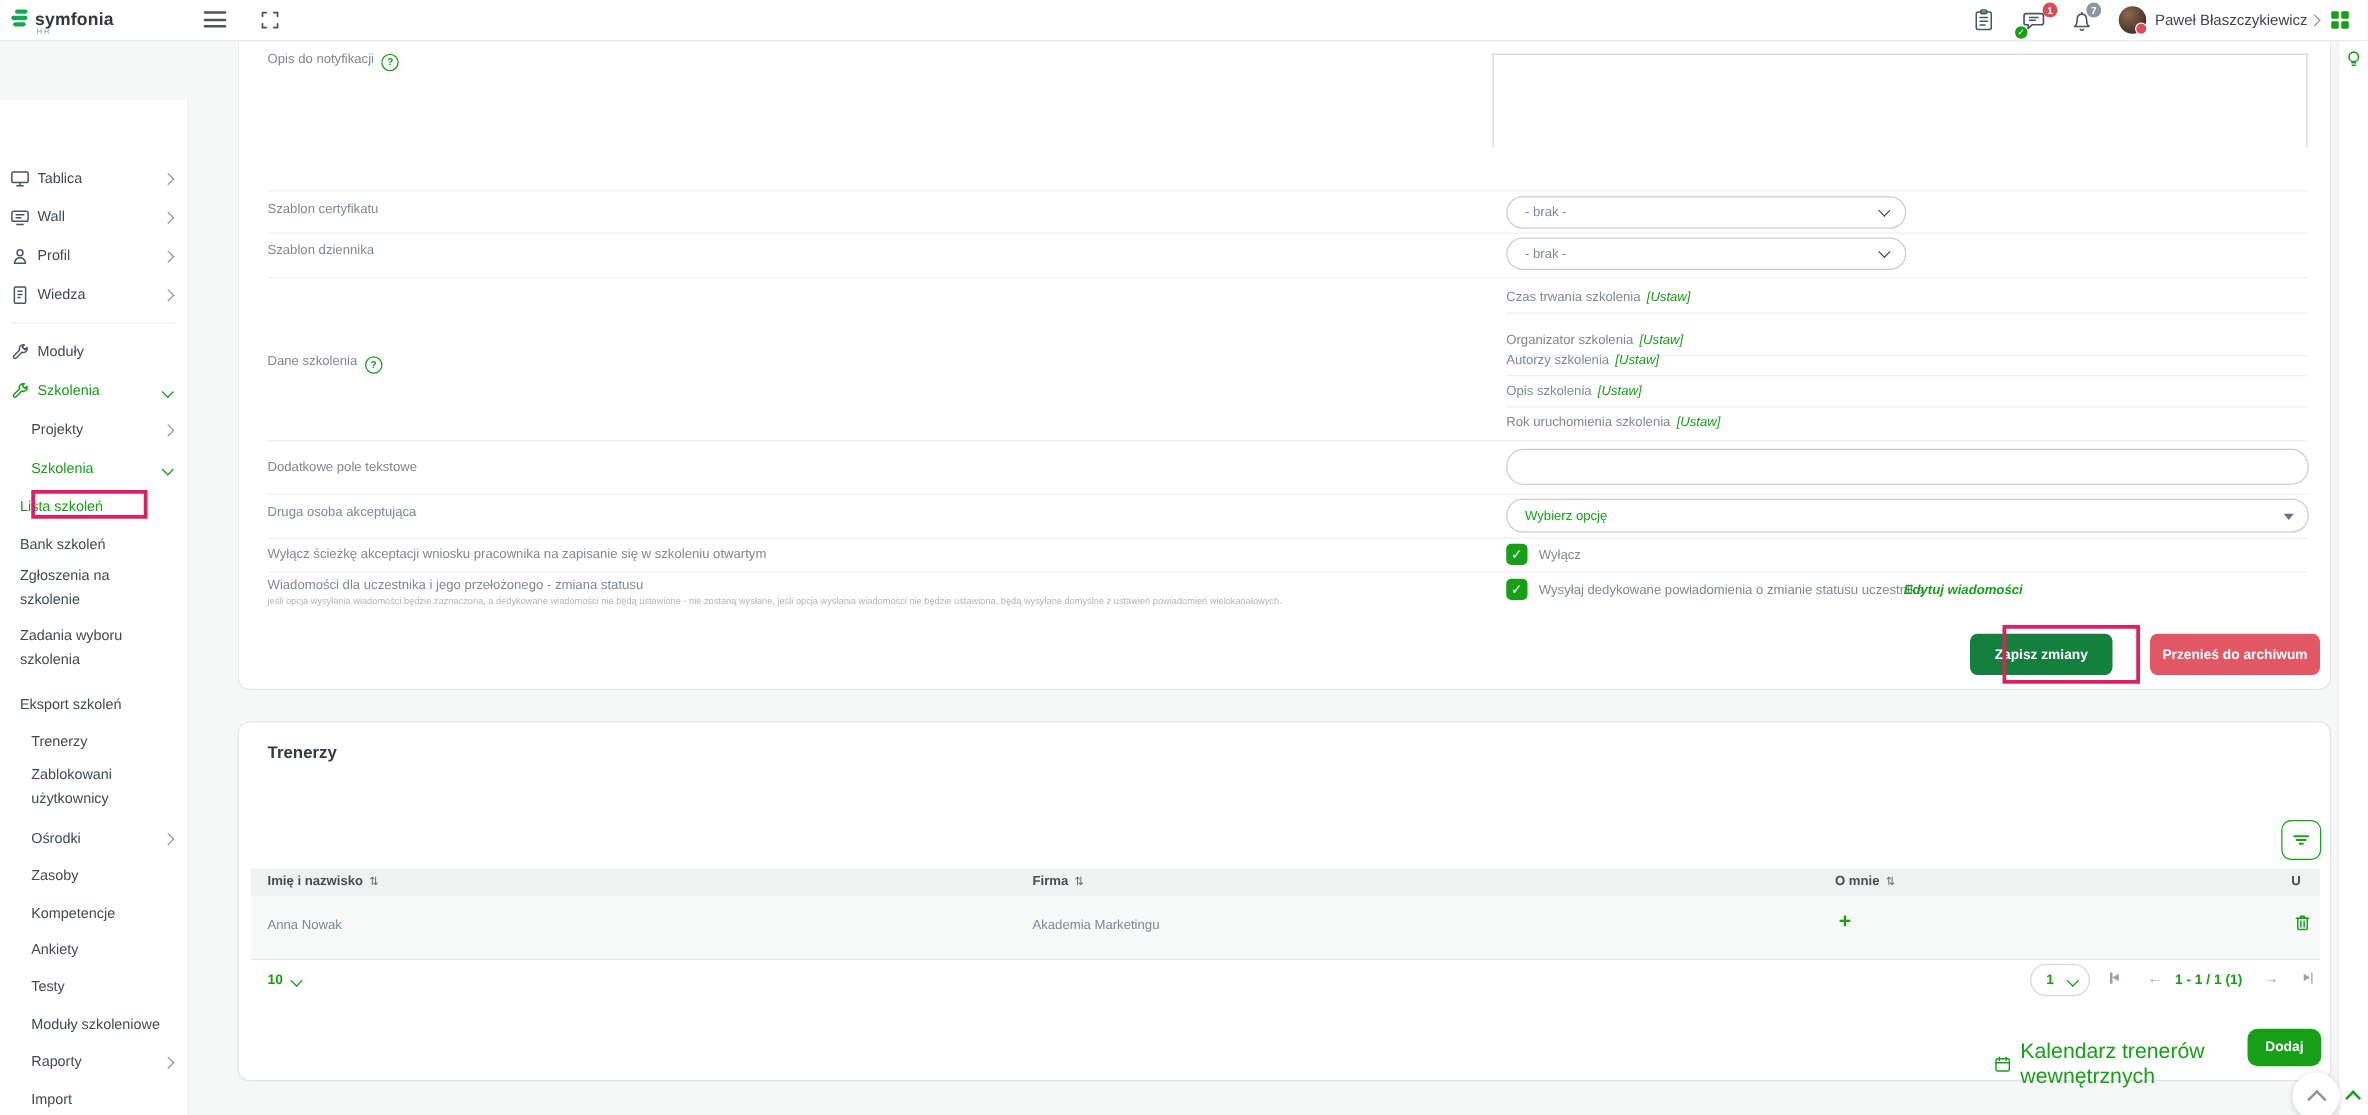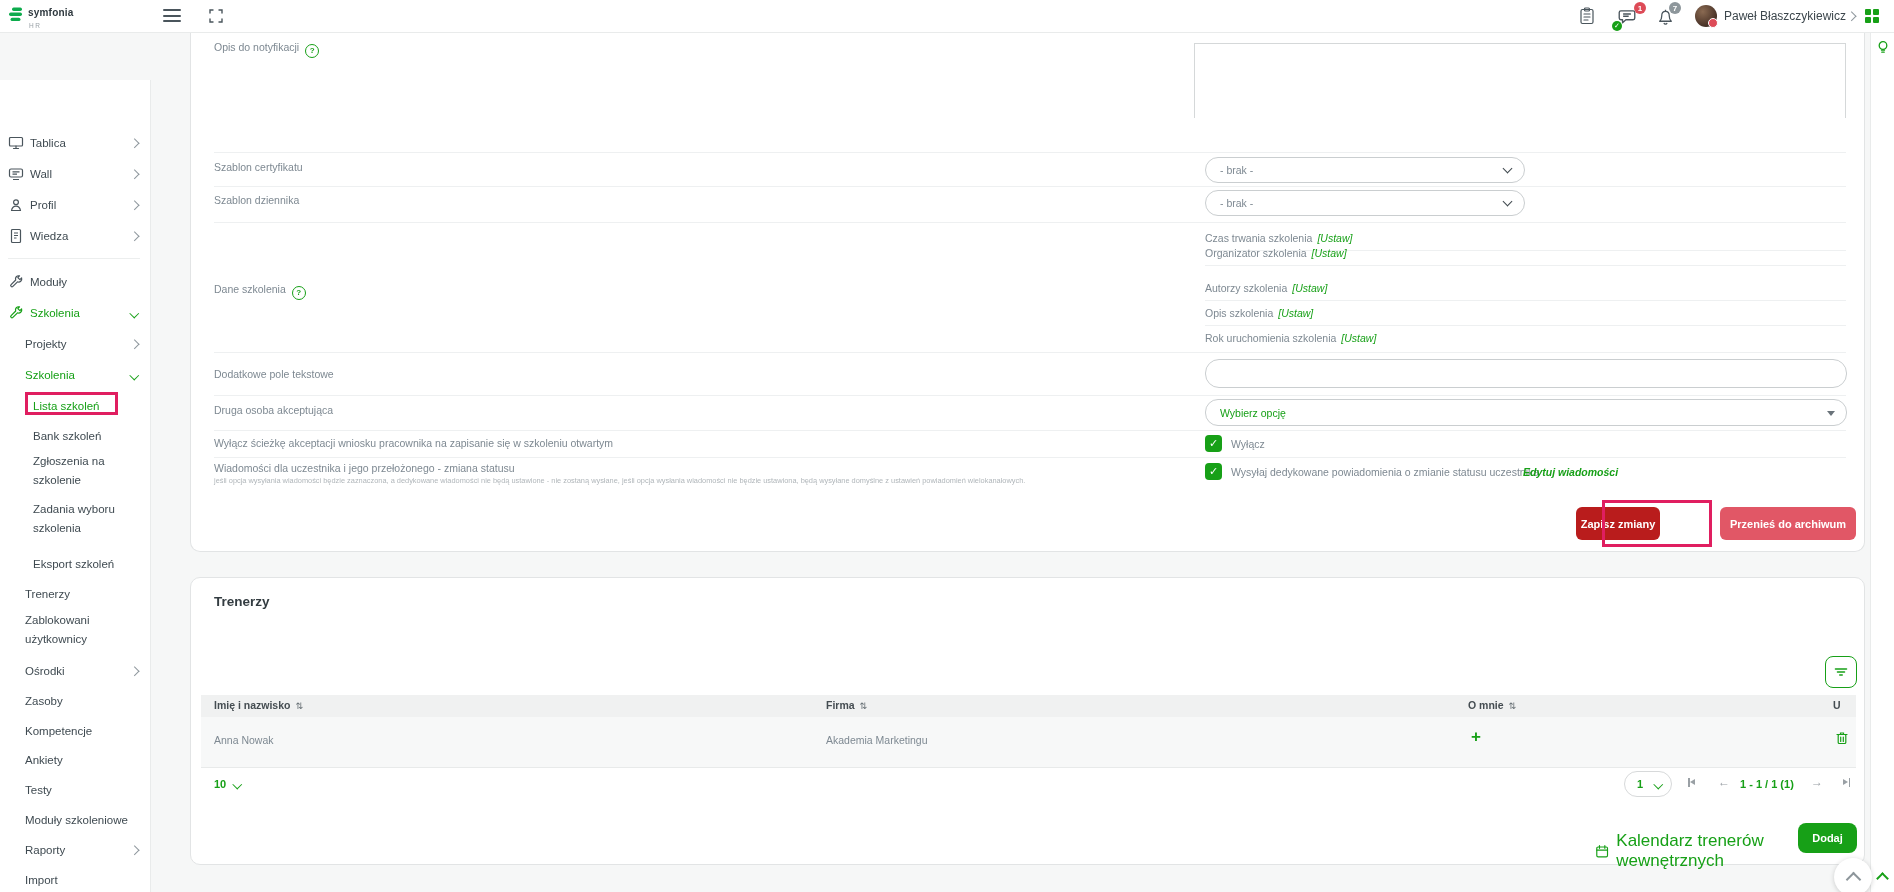--- a/index.html
+++ b/index.html
@@ -1,30 +1,30 @@
 <!DOCTYPE html>
 <html><head>
 <meta charset="utf-8">
 <style>
   html,body{margin:0;padding:0;width:1894px;height:892px;overflow:hidden;background:#f6f7f7;
     font-family:"Liberation Sans","DejaVu Sans",sans-serif;}
   .ab{position:absolute;}
   
   #topbar{position:absolute;left:0;top:0;width:1894px;height:32px;background:#fff;border-bottom:1px solid #e9ebeb;z-index:30;}
-  .logo-txt{font-size:10px;font-weight:bold;color:#2e383e;letter-spacing:.2px;}
+  .logo-txt{font-size:14px;font-weight:bold;color:#2e383e;letter-spacing:.2px;}
   .logo-sub{font-size:6.5px;color:#9aa2a7;letter-spacing:1.5px;}
   .tb-ic{color:#4a555c;}
   .badge{position:absolute;min-width:12px;height:12px;border-radius:7px;color:#fff;font-size:8px;font-weight:bold;
     display:flex;align-items:center;justify-content:center;padding:0 2px;box-sizing:border-box;}
   
   #sidebar{position:absolute;left:0;top:32px;width:150px;height:860px;background:#fff;border-right:1px solid #e9ebeb;z-index:20;overflow:hidden;margin-top:48px;}
   .si{position:absolute;left:0;width:150px;display:flex;align-items:center;height:22px;font-size:11.5px;color:#3f4a51;cursor:pointer;box-sizing:border-box;}
   .si .ic{width:16px;height:16px;margin:0 6px 0 8px;color:#4a555c;flex:none;}
   .si.l1{padding-left:25px;}
-  .si.l2{padding-left:33px;}
+  .si.l2{padding-left:16px;}
   .si.two{height:40px;align-items:flex-start;}
   .si.two .sil{line-height:19px;width:95px;}
   .green, .green .sil{color:#17a017 !important;}
   .green .ic{color:#17a017;}
   .chv{width:5.5px;height:5.5px;border-right:1.6px solid #8d969c;border-bottom:1.6px solid #8d969c;display:inline-block;}
   .chv.r{transform:rotate(-45deg);}
   .chv.d{transform:rotate(45deg);}
   .chv.g{border-color:#17a017;}
   .si .chv{position:absolute;right:13px;top:8px;}
   .sdiv{position:absolute;left:8px;width:132px;height:1px;background:#eceeee;}
@@ -278,21 +278,21 @@
   </div>
   <div class="hr" style="top:189px"></div>
 
   <div class="lbl" style="left:23px;top:250px">
     <span>Dane szkolenia</span><span class="help">?</span>
   </div>
   <div class="linkrow b" style="top:192px">
     <span>Czas trwania szkolenia</span>
     <span class="lnk">[Ustaw]</span>
   </div>
-  <div class="linkrow b" style="top:207px">
+  <div class="linkrow b" style="top:226px">
     <span>Organizator szkolenia</span>
     <span class="lnk">[Ustaw]</span>
   </div>
   <div class="linkrow b" style="top:242px">
     <span>Autorzy szkolenia</span>
     <span class="lnk">[Ustaw]</span>
   </div>
   <div class="linkrow b" style="top:267px">
     <span>Opis szkolenia</span>
     <span class="lnk">[Ustaw]</span>
@@ -323,21 +323,21 @@
 
   <div class="lbl" style="left:23px;top:429px">Wiadomości dla uczestnika i jego przełożonego - zmiana statusu</div>
   <div class="lbl" style="left:23px;top:443px;font-size:7.4px;color:#b0b6ba">jeśli opcja wysyłania wiadomości będzie zaznaczona, a dedykowane wiadomości nie będą ustawione - nie zostaną wysłane, jeśli opcja wysłania wiadomości nie będzie ustawiona, będą wysyłane domyślne z ustawień powiadomień wielokanałowych.</div>
   <div class="ab" style="left:1014px;top:430px;display:flex;align-items:center;gap:9px">
     <span class="cb">✓</span>
     <span style="font-size:10.5px;color:#7e8992">Wysyłaj dedykowane powiadomienia o zmianie statusu uczestnika</span>
   </div>
   <span class="ab lnk" style="left:1332px;top:433px;font-size:10.5px;font-weight:bold">Edytuj wiadomości</span>
 
   <div class="annot" style="left:1411px;top:467px;width:110px;height:47px"></div>
-  <div class="btn" style="left:1385px;top:474px;width:84px;height:33px;background:#b91c1c">Zapisz zmiany</div>
+  <div class="btn" style="left:1385px;top:474px;width:114px;height:33px;background:#15803d">Zapisz zmiany</div>
   <div class="btn" style="left:1529px;top:474px;width:136px;height:33px;background:#e15766">Przenieś do archiwum</div>
 </div>
 
 <div class="card" style="left:190px;top:577px;width:1675px;height:288px;border-radius:10px">
   <div class="ab" style="left:23px;top:16px;font-size:13.5px;font-weight:bold;color:#333c41">Trenerzy</div>
 
   <div class="ab" style="left:1634px;top:78px;width:30px;height:30px;border:1px solid #17a017;border-radius:8px;background:#fff;display:flex;align-items:center;justify-content:center;cursor:pointer">
     <svg width="16" height="16" viewBox="0 0 16 16" fill="none" stroke="#17a017" stroke-width="1.6" stroke-linecap="round">
       <path d="M2.5 5h11M4.5 8h7M6.8 11h2.4"></path>
     </svg>

